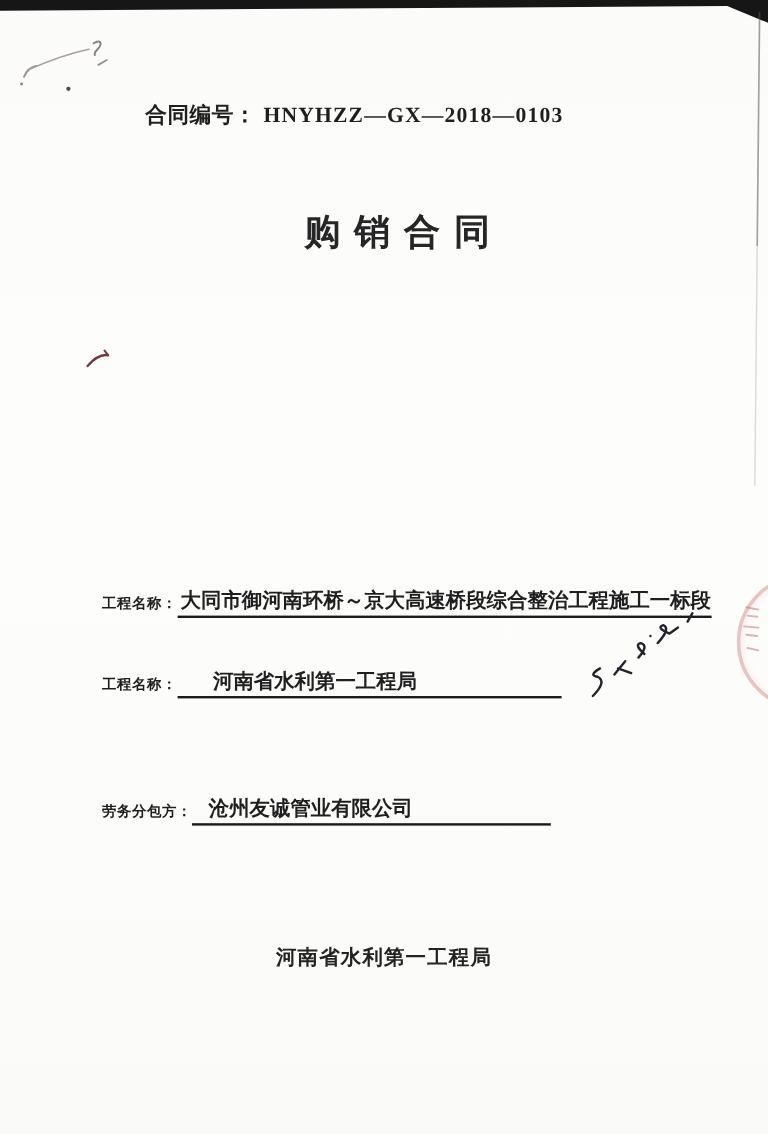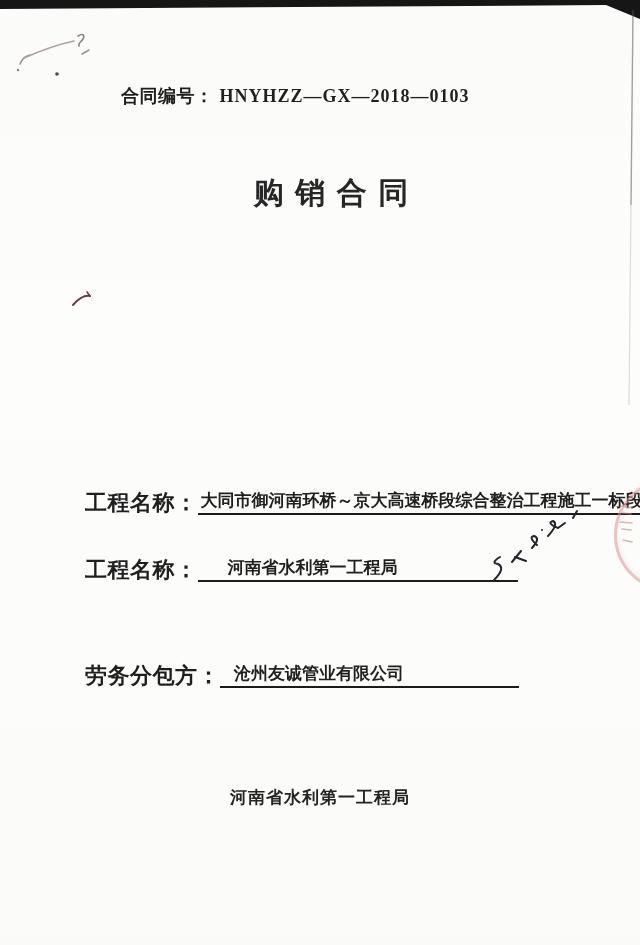--- a/index.html
+++ b/index.html
@@ -21,21 +21,21 @@
     font-size:18px;font-weight:700;letter-spacing:.5px;white-space:nowrap;margin-left:39px;
   }
   .contract-no .num{margin-left:6px;letter-spacing:1px;}
   .doc-title{
     position:absolute;left:0;top:161px;width:100%;margin:12px;
     text-align:center;font-size:30px;font-weight:700;letter-spacing:2px;
     color:#262626;
   }
   .check-mark{position:absolute;left:70px;top:290px;}
   .field{position:absolute;left:85px;white-space:nowrap;font-weight:700;}
-  .field .flabel{display:inline-block;font-size:22px;letter-spacing:0.5px;vertical-align:bottom;line-height:24px;}
+  .field .flabel{display:inline-block;font-size:12px;letter-spacing:0.5px;vertical-align:bottom;line-height:24px;}
   .field .fvalue{
     display:inline-block;box-sizing:border-box;vertical-align:bottom;
     font-size:17px;line-height:24px;
     border-bottom:2px solid #1b1b1b;
   }
   .field-project{top:489px;}
   .field-project .fvalue{min-width:422px;padding-left:3px;}
   .field-contractor{top:556px;}
   .field-contractor .fvalue{min-width:320px;padding-left:30px;}
   .field-subcontractor{top:626px;margin-top:36px;}

